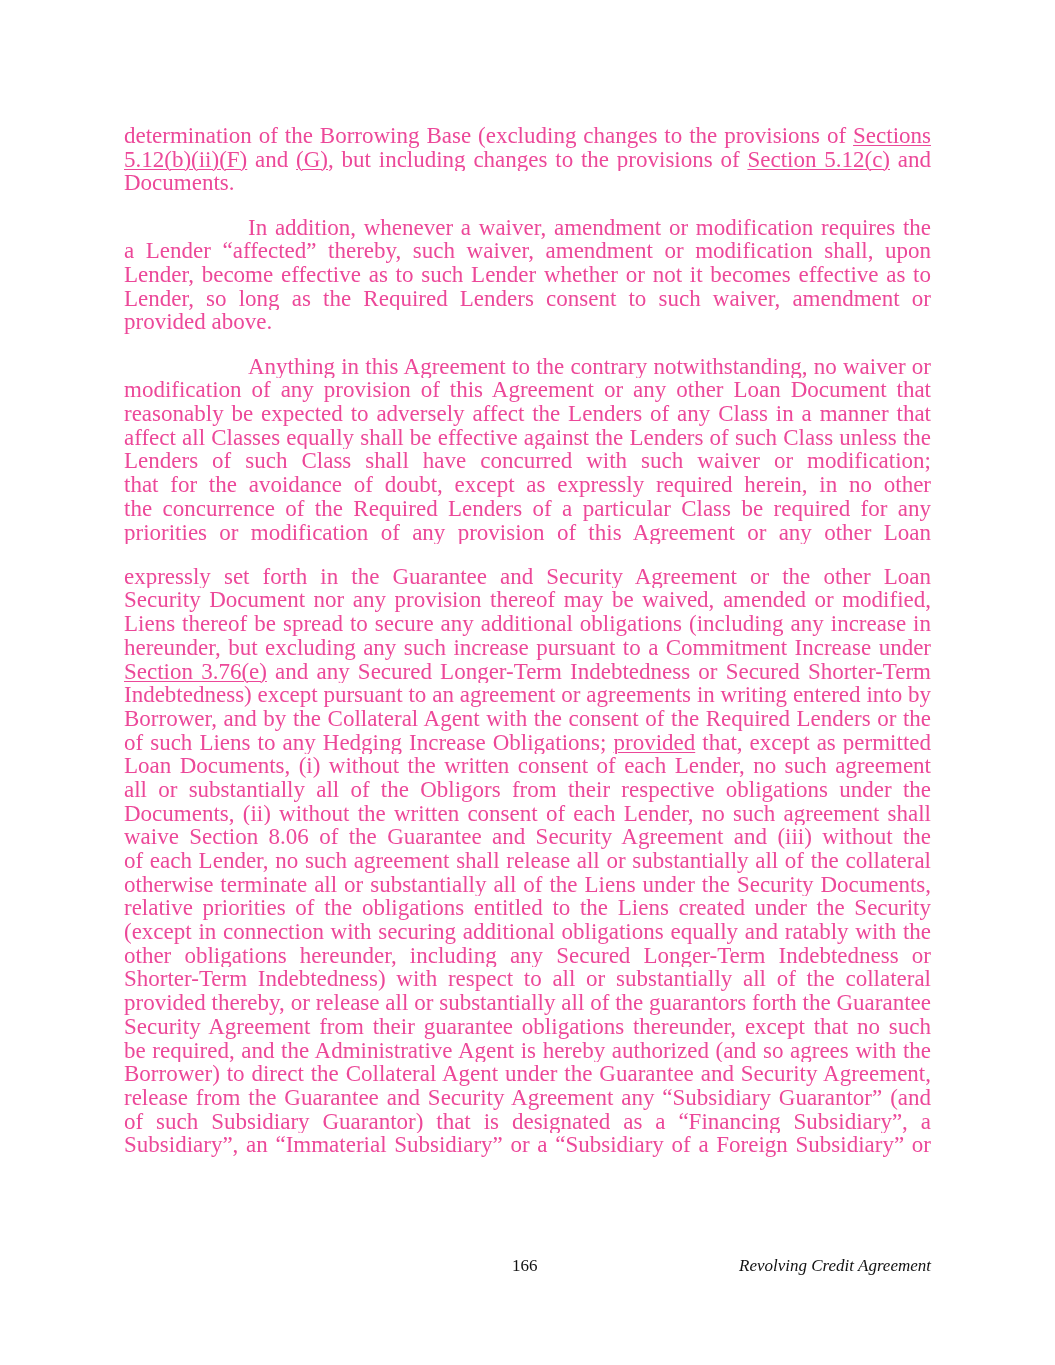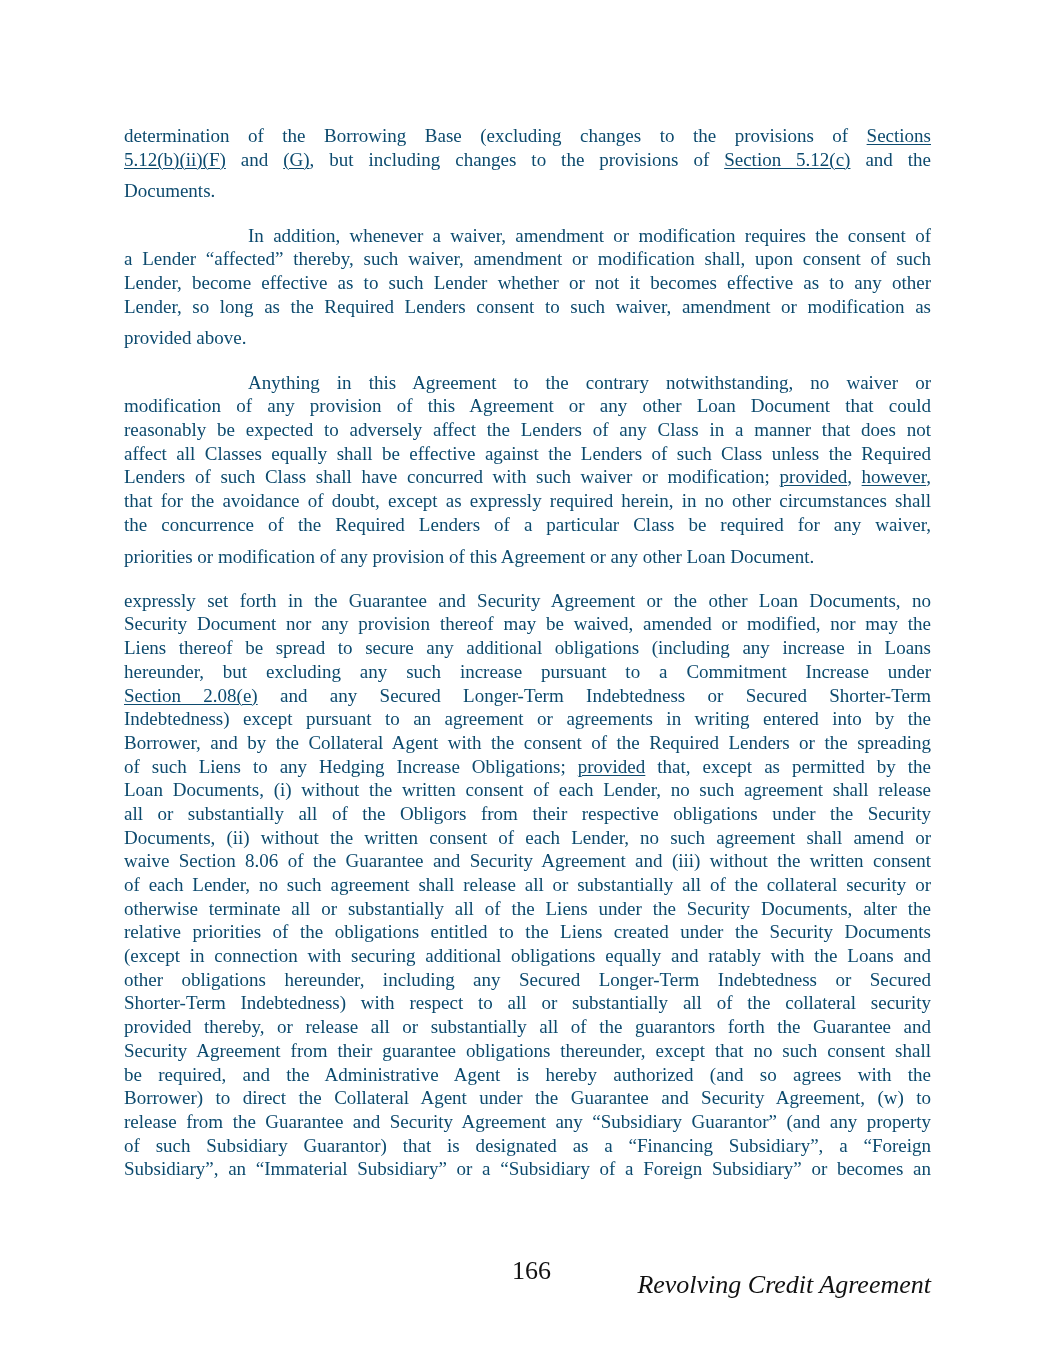--- a/index.html
+++ b/index.html
@@ -1,41 +1,41 @@
 <!DOCTYPE html>
 <html><head>
   <meta charset="utf-8">
   <style>
     html, body { margin: 0; padding: 0; background: #ffffff; }
     body { width: 1055px; height: 1365px; position: relative; overflow: hidden; }
     .page {
       position: absolute; left: 124px; top: 124px; width: 807px;
       font-family: "Liberation Serif", "DejaVu Serif", serif;
-      font-size: 19px; color: #0c4a6e;
+      font-size: 23px; color: #ec4899;
     }
     .para { margin: 0; }
     .line {
       display: block; height: 23.7px; line-height: 23.7px;
       text-align: justify; text-align-last: justify; white-space: nowrap;
       overflow: visible;
     }
-    .line.last { text-align-last: left; margin-top: 8px; }
+    .line.last { text-align-last: left; }
     
     .line::after { content: ""; display: inline-block; width: 100%; height: 0; }
     .line.last::after { display: none; }
     .line { white-space: normal; overflow: hidden; }
     .gap { height: 20.6px; }
     .indent { padding-left: 124px; }
     u { text-decoration: underline; text-underline-offset: 2px; text-decoration-thickness: 1px; }
     .footer {
       position: absolute; top: 1256px; left: 124px; width: 807px; height: 24px;
-      font-family: "Liberation Serif", "DejaVu Serif", serif; font-size: 26px; color: #111111;
+      font-family: "Liberation Serif", "DejaVu Serif", serif; font-size: 17px; color: #111111;
     }
     .page-num { position: absolute; left: 388px; top: 0; }
-    .footer-title { position: absolute; right: 0; top: 0; font-style: italic; margin-top: 14px; }
+    .footer-title { position: absolute; right: 0; top: 0; font-style: italic; }
   </style>
 </head>
 <body>
 
 <div class="page" id="page">
     <div class="para">
       <div class="line"><span>determination of the Borrowing Base (excluding changes to the provisions of </span><u>Sections</u></div>
       <div class="line"><u>5.12(b)(ii)(F)</u><span> and </span><u>(G)</u><span>, but including changes to the provisions of </span><u>Section 5.12(c)</u><span> and the</span></div>
       <div class="line last"><span>Documents.</span></div>
     </div>
@@ -57,21 +57,21 @@
       <div class="line"><span>that for the avoidance of doubt, except as expressly required herein, in no other circumstances shall</span></div>
       <div class="line"><span>the concurrence of the Required Lenders of a particular Class be required for any waiver,</span></div>
       <div class="line last"><span>priorities or modification of any provision of this Agreement or any other Loan Document.</span></div>
     </div>
     <div class="gap"></div>
     <div class="para">
       <div class="line"><span>expressly set forth in the Guarantee and Security Agreement or the other Loan Documents, no</span></div>
       <div class="line"><span>Security Document nor any provision thereof may be waived, amended or modified, nor may the</span></div>
       <div class="line"><span>Liens thereof be spread to secure any additional obligations (including any increase in Loans</span></div>
       <div class="line"><span>hereunder, but excluding any such increase pursuant to a Commitment Increase under</span></div>
-      <div class="line"><u>Section 2.08(e)</u><span> and any Secured Longer-Term Indebtedness or Secured Shorter-Term</span></div>
+      <div class="line"><u>Section 3.76(e)</u><span> and any Secured Longer-Term Indebtedness or Secured Shorter-Term</span></div>
       <div class="line"><span>Indebtedness) except pursuant to an agreement or agreements in writing entered into by the</span></div>
       <div class="line"><span>Borrower, and by the Collateral Agent with the consent of the Required Lenders or the spreading</span></div>
       <div class="line"><span>of such Liens to any Hedging Increase Obligations; </span><u>provided</u><span> that, except as permitted by the</span></div>
       <div class="line"><span>Loan Documents, (i) without the written consent of each Lender, no such agreement shall release</span></div>
       <div class="line"><span>all or substantially all of the Obligors from their respective obligations under the Security</span></div>
       <div class="line"><span>Documents, (ii) without the written consent of each Lender, no such agreement shall amend or</span></div>
       <div class="line"><span>waive Section 8.06 of the Guarantee and Security Agreement and (iii) without the written consent</span></div>
       <div class="line"><span>of each Lender, no such agreement shall release all or substantially all of the collateral security or</span></div>
       <div class="line"><span>otherwise terminate all or substantially all of the Liens under the Security Documents, alter the</span></div>
       <div class="line"><span>relative priorities of the obligations entitled to the Liens created under the Security Documents</span></div>

